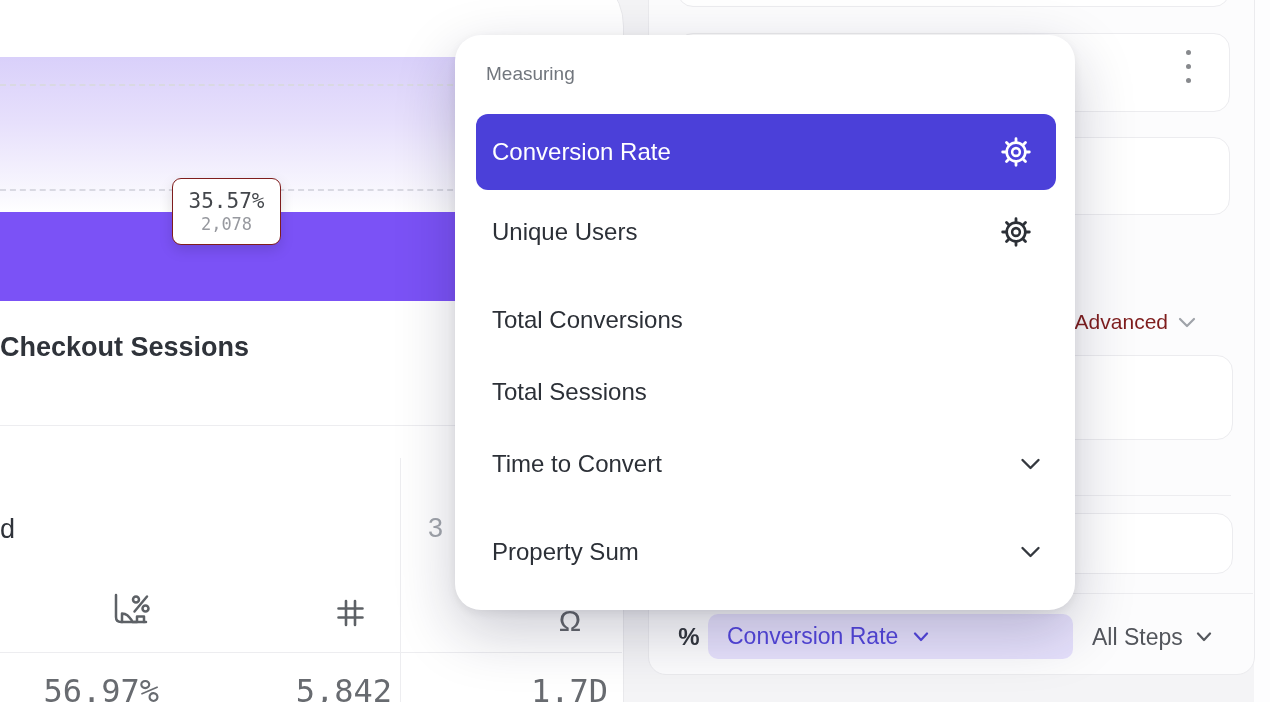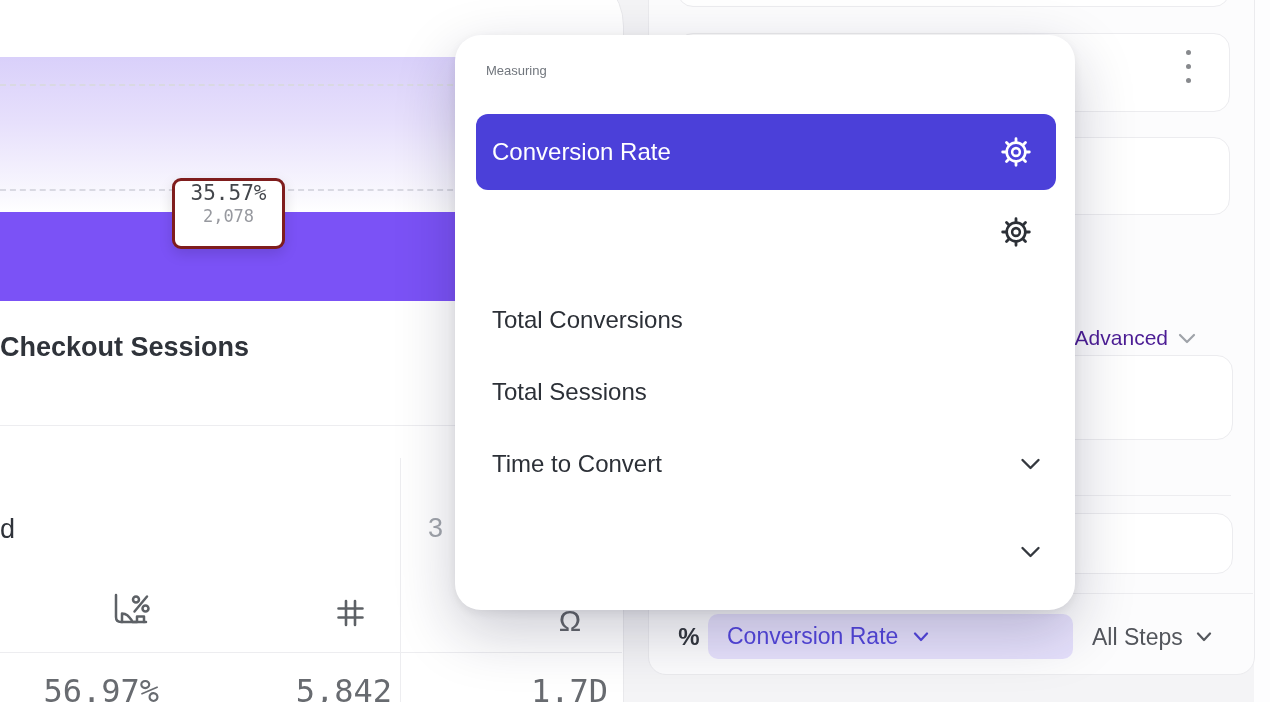--- a/index.html
+++ b/index.html
@@ -12,55 +12,55 @@
   .abs{position:absolute;}
   .mono{font-family:"DejaVu Sans Mono",monospace;}
 
   
   .left-card{left:-42px;top:-34px;width:664px;height:780px;background:#fff;
     border:1px solid #e9e9ec;border-top-right-radius:60px;}
   .chart-band{left:0;top:57px;width:622px;height:156px;z-index:1;
     background:linear-gradient(180deg,#d9d0fa 0%,#e7e0fc 42%,#faf9fe 90%,#ffffff 100%);}
   .gridline{left:0;width:622px;height:0;border-top:2px dashed #d9d9e2;z-index:2;}
   .chart-bar{left:0;top:212px;width:622px;height:89px;background:#7B52F6;z-index:1;}
-  .tooltip{left:172px;top:178px;width:107px;height:65px;background:#fff;border:3px solid #7f1d1d;
+  .tooltip{left:172px;top:178px;width:107px;height:65px;background:#fff;border:1px solid #7f1d1d;
     border-radius:9px;box-shadow:0 5px 14px rgba(0,0,0,.13);z-index:3;
-    display:flex;flex-direction:column;align-items:center;gap:1px;}
+    display:flex;flex-direction:column;align-items:center;justify-content:center;gap:1px;}
   .tooltip .rate{font-size:21px;color:#43464b;}
   .tooltip .count{font-size:17px;color:#97999f;}
   .step-title{left:0;top:330px;font-size:27px;font-weight:600;color:#2f333a;z-index:2;line-height:34px;}
   .hr{background:#ededf0;height:1px;z-index:2;}
   .frag-d{left:0;top:514px;font-size:27px;font-weight:500;color:#2f333a;z-index:2;}
   .frag-3{left:428px;top:513px;font-size:27px;font-weight:400;color:#a1a5ab;z-index:2;}
   .vline{left:400px;top:458px;width:1px;height:244px;background:#ededf0;z-index:2;}
   .hicon{z-index:2;color:#5d6166;}
   .omega{left:554px;top:604px;width:32px;text-align:center;font-size:30px;color:#64676c;z-index:2;}
   .cellval{top:672px;width:120px;text-align:right;font-size:32px;color:#686b70;z-index:2;}
 
   
   .east-strip{left:1254px;top:0;width:16px;height:702px;background:#fdfdfe;}
   .right-panel{left:648px;top:-20px;width:605px;height:693px;background:#fcfcfd;
     border:1px solid #ebebee;border-radius:0 0 18px 18px;}
   .rcard{background:#fff;border:1px solid #ececef;border-radius:16px;z-index:2;}
   .kebab{left:1184px;top:50px;width:8px;z-index:3;display:flex;flex-direction:column;gap:9px;align-items:center;}
   .kebab i{width:5px;height:5px;border-radius:50%;background:#87898d;}
-  .advanced{left:1000px;top:324px;width:196px;height:28px;z-index:2;display:flex;align-items:center;
-    justify-content:flex-end;gap:10px;color:#4c1d95;font-size:21px;font-weight:500;}
+  .advanced{left:1000px;top:308px;width:196px;height:28px;z-index:2;display:flex;align-items:center;
+    justify-content:flex-end;gap:10px;color:#7f1d1d;font-size:21px;font-weight:500;}
   .footer-pct{left:672px;top:620px;width:34px;height:34px;line-height:34px;text-align:center;
     font-size:24px;font-weight:600;color:#34383e;z-index:2;}
   .pill{left:708px;top:614px;width:365px;height:45px;border-radius:10px;background:#e6e1fc;z-index:2;
     display:flex;align-items:center;gap:15px;padding-left:19px;box-sizing:border-box;
     color:#5346dc;font-size:23px;font-weight:500;}
   .allsteps{left:1092px;top:620px;height:34px;z-index:2;display:flex;align-items:center;gap:13px;
     color:#53565c;font-size:23px;font-weight:500;}
 
   
   .menu{left:455px;top:35px;width:620px;height:575px;background:#fff;border-radius:26px;z-index:10;
     box-shadow:0 22px 60px rgba(25,25,60,.22),0 3px 10px rgba(0,0,0,.07);}
-  .menu-title{left:486px;top:63px;font-size:13px;font-weight:500;color:#71767d;z-index:11;}
+  .menu-title{left:486px;top:63px;font-size:19px;font-weight:500;color:#71767d;z-index:11;}
   .menu-selected-bg{left:476px;top:114px;width:580px;height:76px;border-radius:12px;background:#4B40D9;z-index:11;}
   .menu-item{left:476px;width:580px;height:80px;z-index:12;cursor:default;}
   .menu-label{position:absolute;left:16px;top:50%;transform:translateY(-50%);
     font-size:24px;font-weight:500;color:#2c3037;white-space:nowrap;}
   .menu-label.sel{color:#ffffff;}
   .gear{position:absolute;left:524px;top:50%;transform:translateY(-50%);width:32px;height:32px;}
   .mchev{position:absolute;left:544px;top:50%;transform:translateY(-50%);width:21px;height:13px;}
   svg{display:block;}
 </style>
 </head>
@@ -164,20 +164,21 @@
   <span class="gear">
     <svg width="32" height="32" viewBox="0 0 24 24" fill="none" stroke="#ffffff" stroke-width="2.1" stroke-linecap="round">
       <circle cx="12" cy="12" r="7" stroke-width="2"></circle>
       <circle cx="12" cy="12" r="2.9" stroke-width="1.9"></circle>
       <path d="M19.2 12 H22 M17.1 17.1 L19.1 19.1 M12 19.2 V22 M6.9 17.1 L4.9 19.1 M4.8 12 H2 M6.9 6.9 L4.9 4.9 M12 4.8 V2 M17.1 6.9 L19.1 4.9"></path>
     </svg>
   </span>
 </div>
 
 <div class="abs menu-item" style="top:192px;">
+  <span class="menu-label">Unique Users</span>
   <span class="gear">
     <svg width="32" height="32" viewBox="0 0 24 24" fill="none" stroke="#2c3037" stroke-width="2.1" stroke-linecap="round">
       <circle cx="12" cy="12" r="7" stroke-width="2"></circle>
       <circle cx="12" cy="12" r="2.9" stroke-width="1.9"></circle>
       <path d="M19.2 12 H22 M17.1 17.1 L19.1 19.1 M12 19.2 V22 M6.9 17.1 L4.9 19.1 M4.8 12 H2 M6.9 6.9 L4.9 4.9 M12 4.8 V2 M17.1 6.9 L19.1 4.9"></path>
     </svg>
   </span>
 </div>
 
 <div class="abs menu-item" style="top:280px;">
@@ -191,18 +192,19 @@
 <div class="abs menu-item" style="top:424px;">
   <span class="menu-label">Time to Convert</span>
   <span class="mchev">
     <svg width="21" height="13" viewBox="0 0 21 13" fill="none" stroke="#34383e" stroke-width="2.4" stroke-linecap="round" stroke-linejoin="round">
         <path d="M2.5 2.5 L10.5 10.5 L18.5 2.5"></path>
       </svg>
   </span>
 </div>
 
 <div class="abs menu-item" style="top:512px;">
+  <span class="menu-label">Property Sum</span>
   <span class="mchev">
     <svg width="21" height="13" viewBox="0 0 21 13" fill="none" stroke="#34383e" stroke-width="2.4" stroke-linecap="round" stroke-linejoin="round">
         <path d="M2.5 2.5 L10.5 10.5 L18.5 2.5"></path>
       </svg>
   </span>
 </div>
 
 </body></html>

